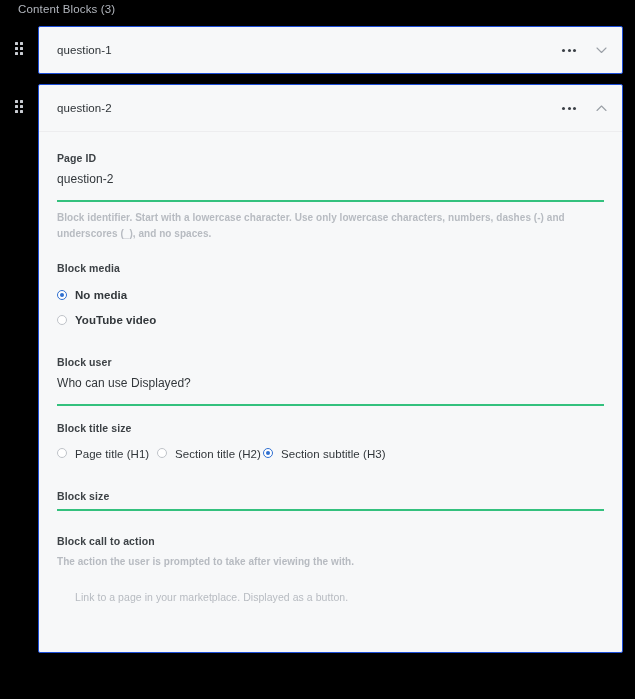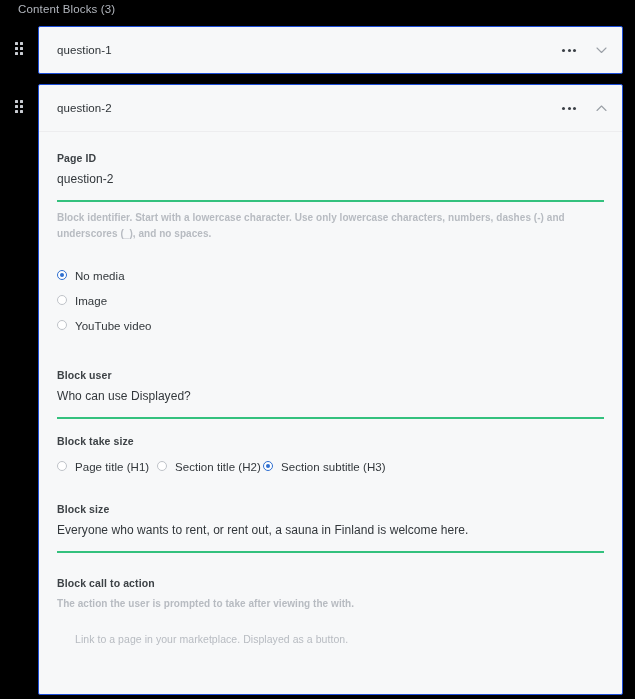--- a/index.html
+++ b/index.html
@@ -171,23 +171,24 @@
     margin-top: 8px;
     letter-spacing: 0.05px;
     font-weight: bold;
   }
 
   
   .radio-group { margin-top: 8px; }
 
   .radio-row {
     display: flex;
-    align-items: flex-start;
+    align-items: center;
     height: 25px;
     cursor: pointer;
+    font-weight: bold;
   }
 
   .radio-inline {
     display: flex;
     align-items: center;
     height: 25px;
   }
   .radio-inline .radio-item { cursor: pointer; display: flex; align-items: flex-start; }
   .radio-inline .radio-item:nth-child(1) { width: 100px; }
   .radio-inline .radio-item:nth-child(2) { width: 106px; }
@@ -313,69 +314,65 @@
           <div class="field">
             <div class="field-label">Page ID</div>
             <div class="field-value">question-2</div>
             <div class="underline"></div>
             <div class="help-text">Block identifier. Start with a lowercase character. Use only lowercase characters, numbers, dashes (-) and underscores (_), and no spaces.</div>
           </div>
 
           <div class="spacer-20"></div>
 
           <div class="field">
+            <div class="field-label">Block media</div>
             <div class="radio-group">
               <div class="radio-row">
                 <span class="radio-mark checked"></span>
                 <span class="radio-label">No media</span>
               </div>
               <div class="radio-row">
                 <span class="radio-mark"></span>
-                <span class="radio-label">Image</span>
-              </div>
-              <div class="radio-row">
-                <span class="radio-mark"></span>
                 <span class="radio-label">YouTube video</span>
               </div>
             </div>
           </div>
 
           <div class="spacer-24"></div>
 
           <div class="field">
             <div class="field-label">Block user</div>
             <div class="field-value">Who can use Displayed?</div>
             <div class="underline"></div>
           </div>
 
           <div class="spacer-16"></div>
 
           <div class="field">
-            <div class="field-label">Block take size</div>
+            <div class="field-label">Block title size</div>
             <div class="radio-inline">
               <span class="radio-item">
                 <span class="radio-mark"></span>
                 <span class="radio-label">Page title (H1)</span>
               </span>
               <span class="radio-item">
                 <span class="radio-mark"></span>
                 <span class="radio-label">Section title (H2)</span>
               </span>
               <span class="radio-item">
                 <span class="radio-mark checked"></span>
                 <span class="radio-label">Section subtitle (H3)</span>
               </span>
             </div>
           </div>
 
           <div class="spacer-24"></div>
 
           <div class="field">
             <div class="field-label">Block size</div>
-            <div class="field-value">Everyone who wants to rent, or rent out, a sauna in Finland is welcome here.</div>
             <div class="underline"></div>
           </div>
 
           <div class="spacer-24"></div>
 
           <div class="field">
             <div class="field-label">Block call to action</div>
             <div class="help-text" style="margin-top:2px">The action the user is prompted to take after viewing the with.</div>
 
             <div class="radio-group">

